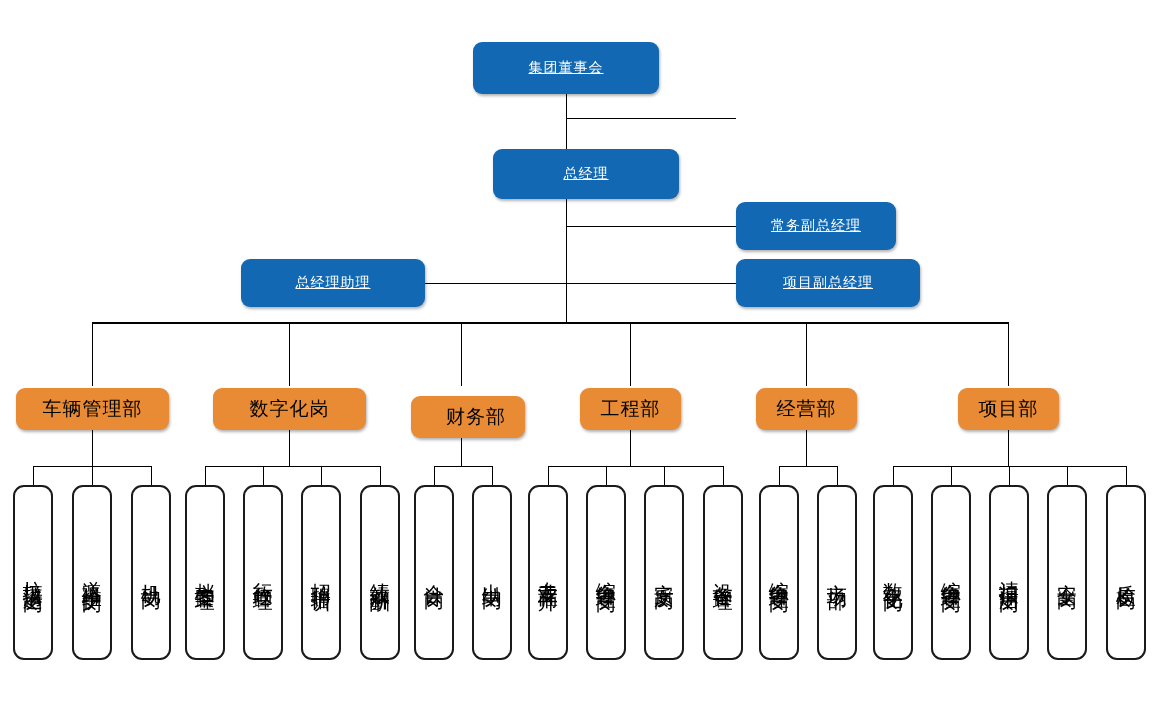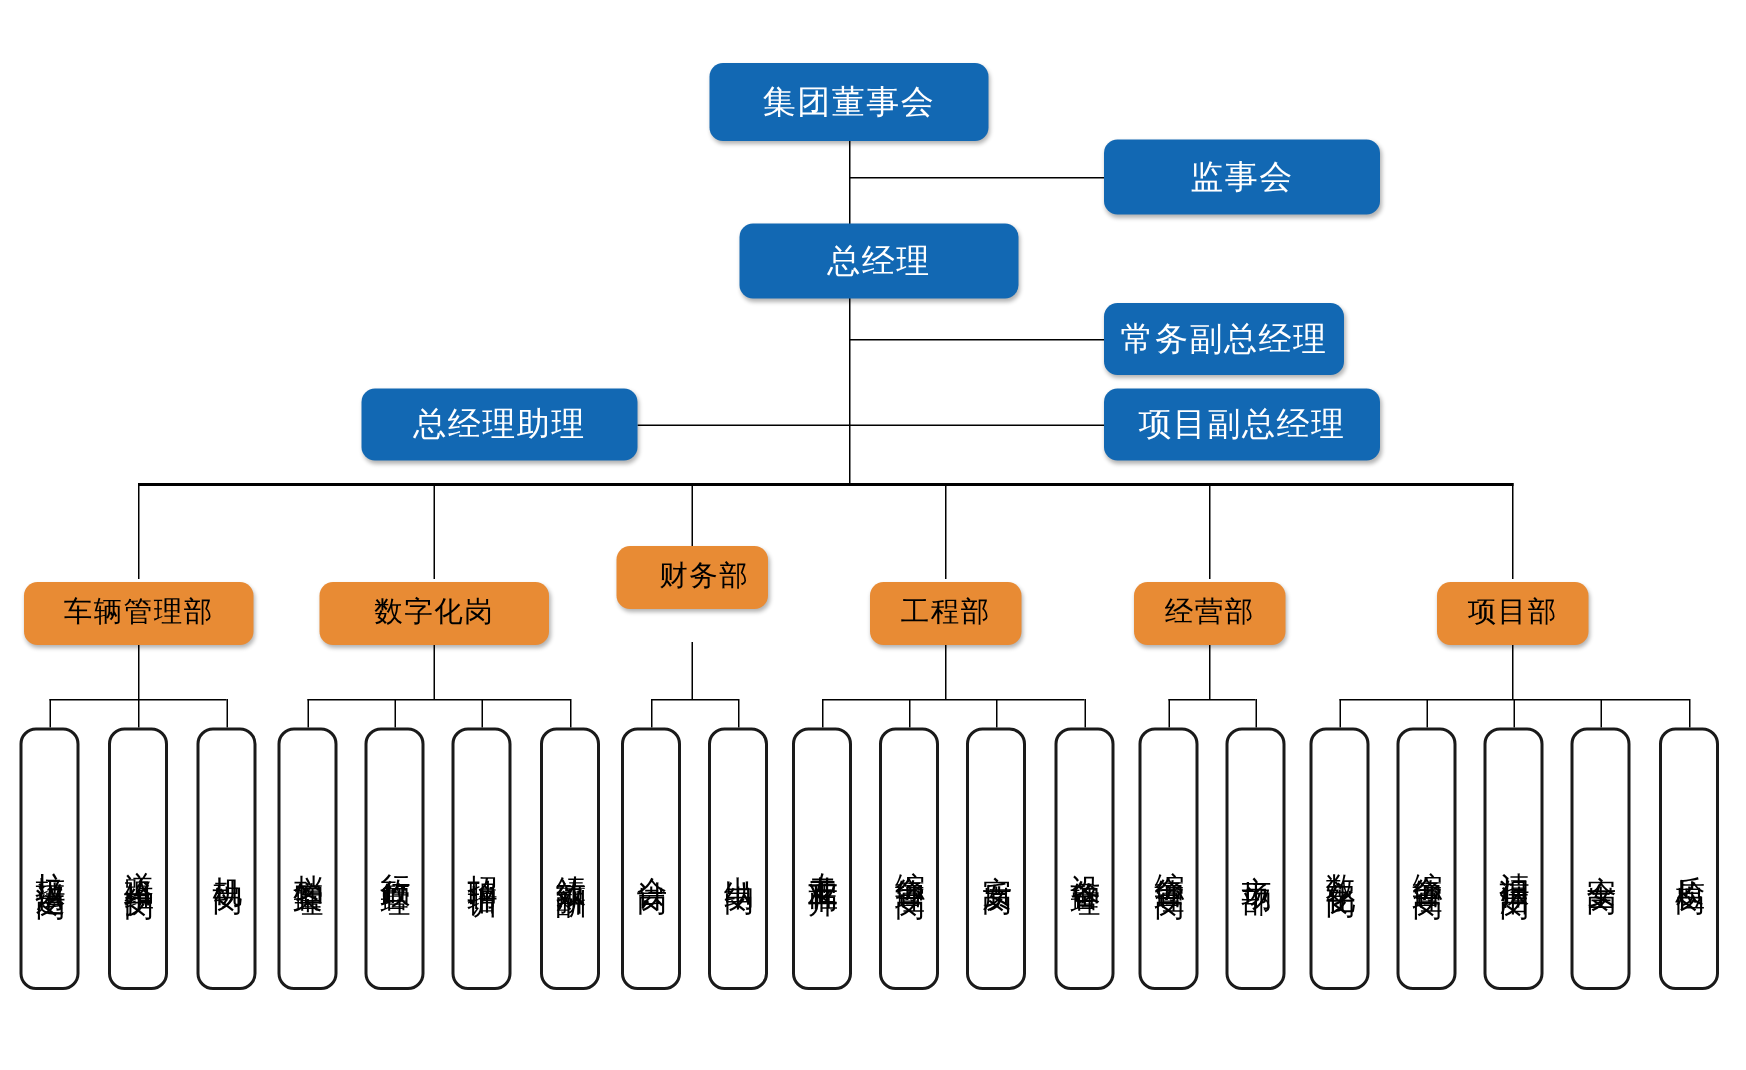--- a/index.html
+++ b/index.html
@@ -37,23 +37,24 @@
     justify-content: center;
     border-radius: 9px;
     text-align: center;
     line-height: 1.1;
     z-index: 5;
   }
 
   .node.blue {
     background: #1268B3;
     color: #ffffff;
-    font-size: 22px;
+    font-size: 14px;
     letter-spacing: 1px;
     box-shadow: 1px 2px 3px rgba(0,0,0,0.30);
+    text-decoration: underline;
   }
 
   .node.orange {
     background: #E88B34;
     color: #000000;
     font-size: 19px;
     letter-spacing: 1px;
     box-shadow: 1px 2px 3px rgba(0,0,0,0.30);
   }
 
@@ -141,23 +142,20 @@
   <div class="ln v" style="left:893px; top:466px; height:19px;"></div>
   <div class="ln v" style="left:951px; top:466px; height:19px;"></div>
   <div class="ln v" style="left:1009px; top:466px; height:19px;"></div>
   <div class="ln v" style="left:1067px; top:466px; height:19px;"></div>
   <div class="ln v" style="left:1126px; top:466px; height:19px;"></div>
 
   <div class="node blue" style="left:473px; top:42px; width:186px; height:52px;">
     <span>集团董事会</span>
   </div>
 
-  <div class="node blue" style="left:736px; top:93px; width:184px; height:50px;">
-    <span>监事会</span>
-  </div>
 
   <div class="node blue" style="left:493px; top:149px; width:186px; height:50px;">
     <span>总经理</span>
   </div>
 
   <div class="node blue" style="left:736px; top:202px; width:160px; height:48px;">
     <span>常务副总经理</span>
   </div>
 
   <div class="node blue" style="left:736px; top:259px; width:184px; height:48px;">
@@ -169,21 +167,21 @@
   </div>
 
   <div class="node orange" style="left:16px; top:388px; width:153px; height:42px;">
     <span>车辆管理部</span>
   </div>
 
   <div class="node orange" style="left:213px; top:388px; width:153px; height:42px;">
     <span>数字化岗</span>
   </div>
 
-  <div class="node orange" style="left:411px; top:364px; width:101px; height:42px;padding-left:16px;">
+  <div class="node orange" style="left:411px; top:396px; width:114px; height:42px;padding-left:16px;">
     <span>财务部</span>
   </div>
 
   <div class="node orange" style="left:580px; top:388px; width:101px; height:42px;">
     <span>工程部</span>
   </div>
 
   <div class="node orange" style="left:756px; top:388px; width:101px; height:42px;">
     <span>经营部</span>
   </div>

